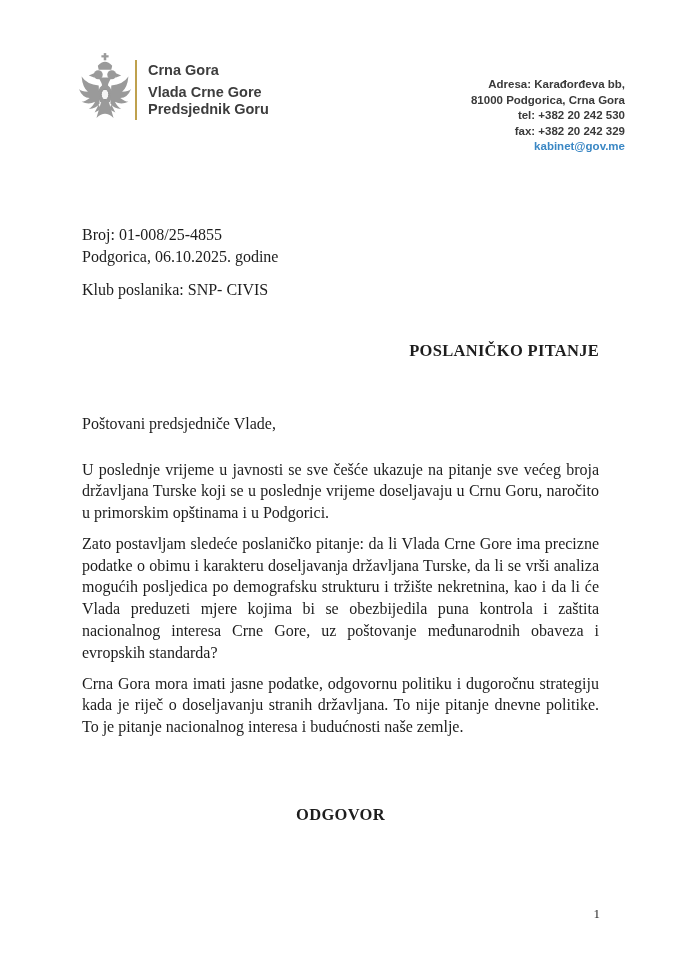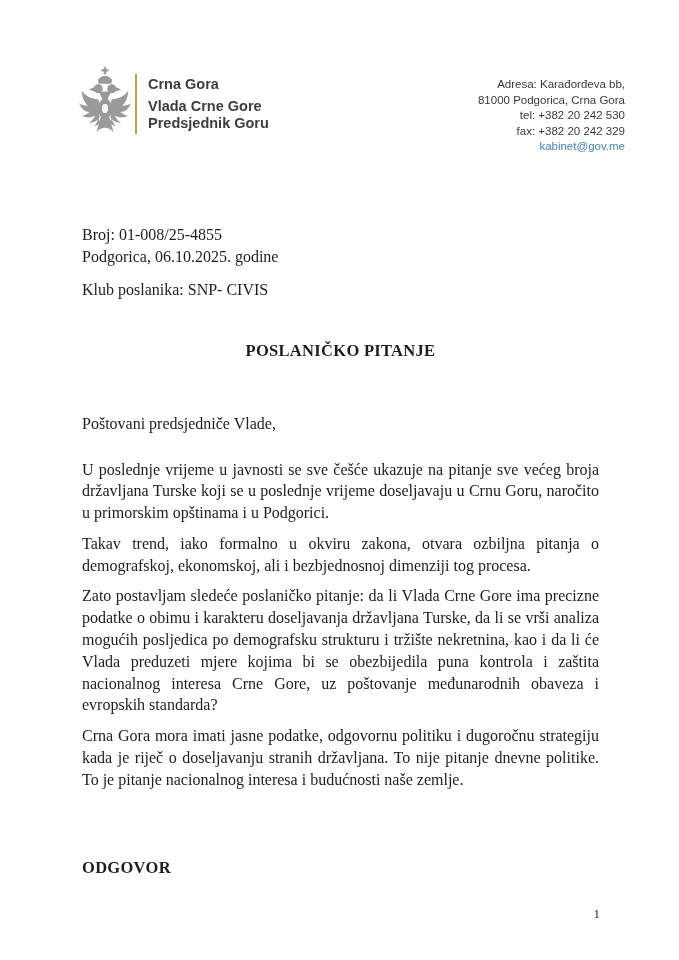--- a/index.html
+++ b/index.html
@@ -12,21 +12,21 @@
     margin: 0 auto;
     font-family: "Liberation Serif", serif;
     color: #1d1d1d;
     overflow: hidden;
   }
 
   
   .letterhead { position: absolute; top: 0; left: 0; right: 0; height: 160px; }
   .brand {
     position: absolute;
-    left: 78px; top: 66px;
+    left: 78px; top: 52px;
     display: flex; align-items: center;
   }
   .brand svg { display: block; }
   .brand-divider {
     width: 2px; height: 60px;
     background: #bfa14e;
     margin-left: 3px; margin-right: 11px;
   }
   .brand-lines {
     font-family: "Liberation Sans", sans-serif;
@@ -38,21 +38,21 @@
   .brand-line1 { margin-bottom: 5px; }
 
   .contact {
     position: absolute;
     top: 77px; right: 54px;
     text-align: right;
     font-family: "Liberation Sans", sans-serif;
     font-size: 11.5px;
     line-height: 15.5px;
     color: #3a3a3a;
-    font-weight: 400;
+    font-weight: 700;
   }
   .contact .email {
     display: block;
     color: #3a87c4;
     text-decoration: none;
     cursor: pointer;
   }
 
   
   .bodycol {
@@ -60,35 +60,35 @@
     left: 82px; top: 176px;
     width: 517px;
     font-size: 16px;
     line-height: 21.5px;
     margin-top: 48px;
   }
   .meta-block div { white-space: nowrap; }
   .mt-club { margin-top: 12px; }
   .doc-title {
     margin-top: 39px;
-    text-align: center;
+    text-align: right;
     font-weight: 700;
     font-size: 16.5px;
     letter-spacing: 0.3px;
   }
   .salutation { margin-top: 52px; }
   .para {
     text-align: justify;
     margin-top: 9px;
     line-height: 21.8px;
   }
   .para.first { margin-top: 24px; }
   .answer-heading {
     margin-top: 66px;
-    text-align: left;
+    text-align: center;
     font-weight: 700;
     font-size: 16.5px;
     letter-spacing: 0.3px;
   }
   .page-number {
     position: absolute;
     top: 906px; right: 79px;
     font-size: 13px;
     color: #2a2a2a;
   }
@@ -144,21 +144,20 @@
     </div>
     <div class="meta-block mt-club">
       <div>Klub poslanika: SNP- CIVIS</div>
     </div>
 
     <div class="doc-title">POSLANIČKO PITANJE</div>
 
     <p class="salutation">Poštovani predsjedniče Vlade,</p>
 
     <p class="para first">U poslednje vrijeme u javnosti se sve češće ukazuje na pitanje sve većeg broja državljana Turske koji se u poslednje vrijeme doseljavaju u Crnu Goru, naročito u primorskim opštinama i u Podgorici.</p>
-    <p class="para">Takav trend, iako formalno u okviru zakona, otvara ozbiljna pitanja o demografskoj, ekonomskoj, ali i bezbjednosnoj dimenziji tog procesa.</p>
     <p class="para">Zato postavljam sledeće poslaničko pitanje: da li Vlada Crne Gore ima precizne podatke o obimu i karakteru doseljavanja državljana Turske, da li se vrši analiza mogućih posljedica po demografsku strukturu i tržište nekretnina, kao i da li će Vlada preduzeti mjere kojima bi se obezbijedila puna kontrola i zaštita nacionalnog interesa Crne Gore, uz poštovanje međunarodnih obaveza i evropskih standarda?</p>
     <p class="para">Crna Gora mora imati jasne podatke, odgovornu politiku i dugoročnu strategiju kada je riječ o doseljavanju stranih državljana. To nije pitanje dnevne politike. To je pitanje nacionalnog interesa i budućnosti naše zemlje.</p>
 
     <div class="answer-heading">ODGOVOR</div>
   </div>
 
   <div class="page-number">1</div>
 </div>
 
 </body></html>

